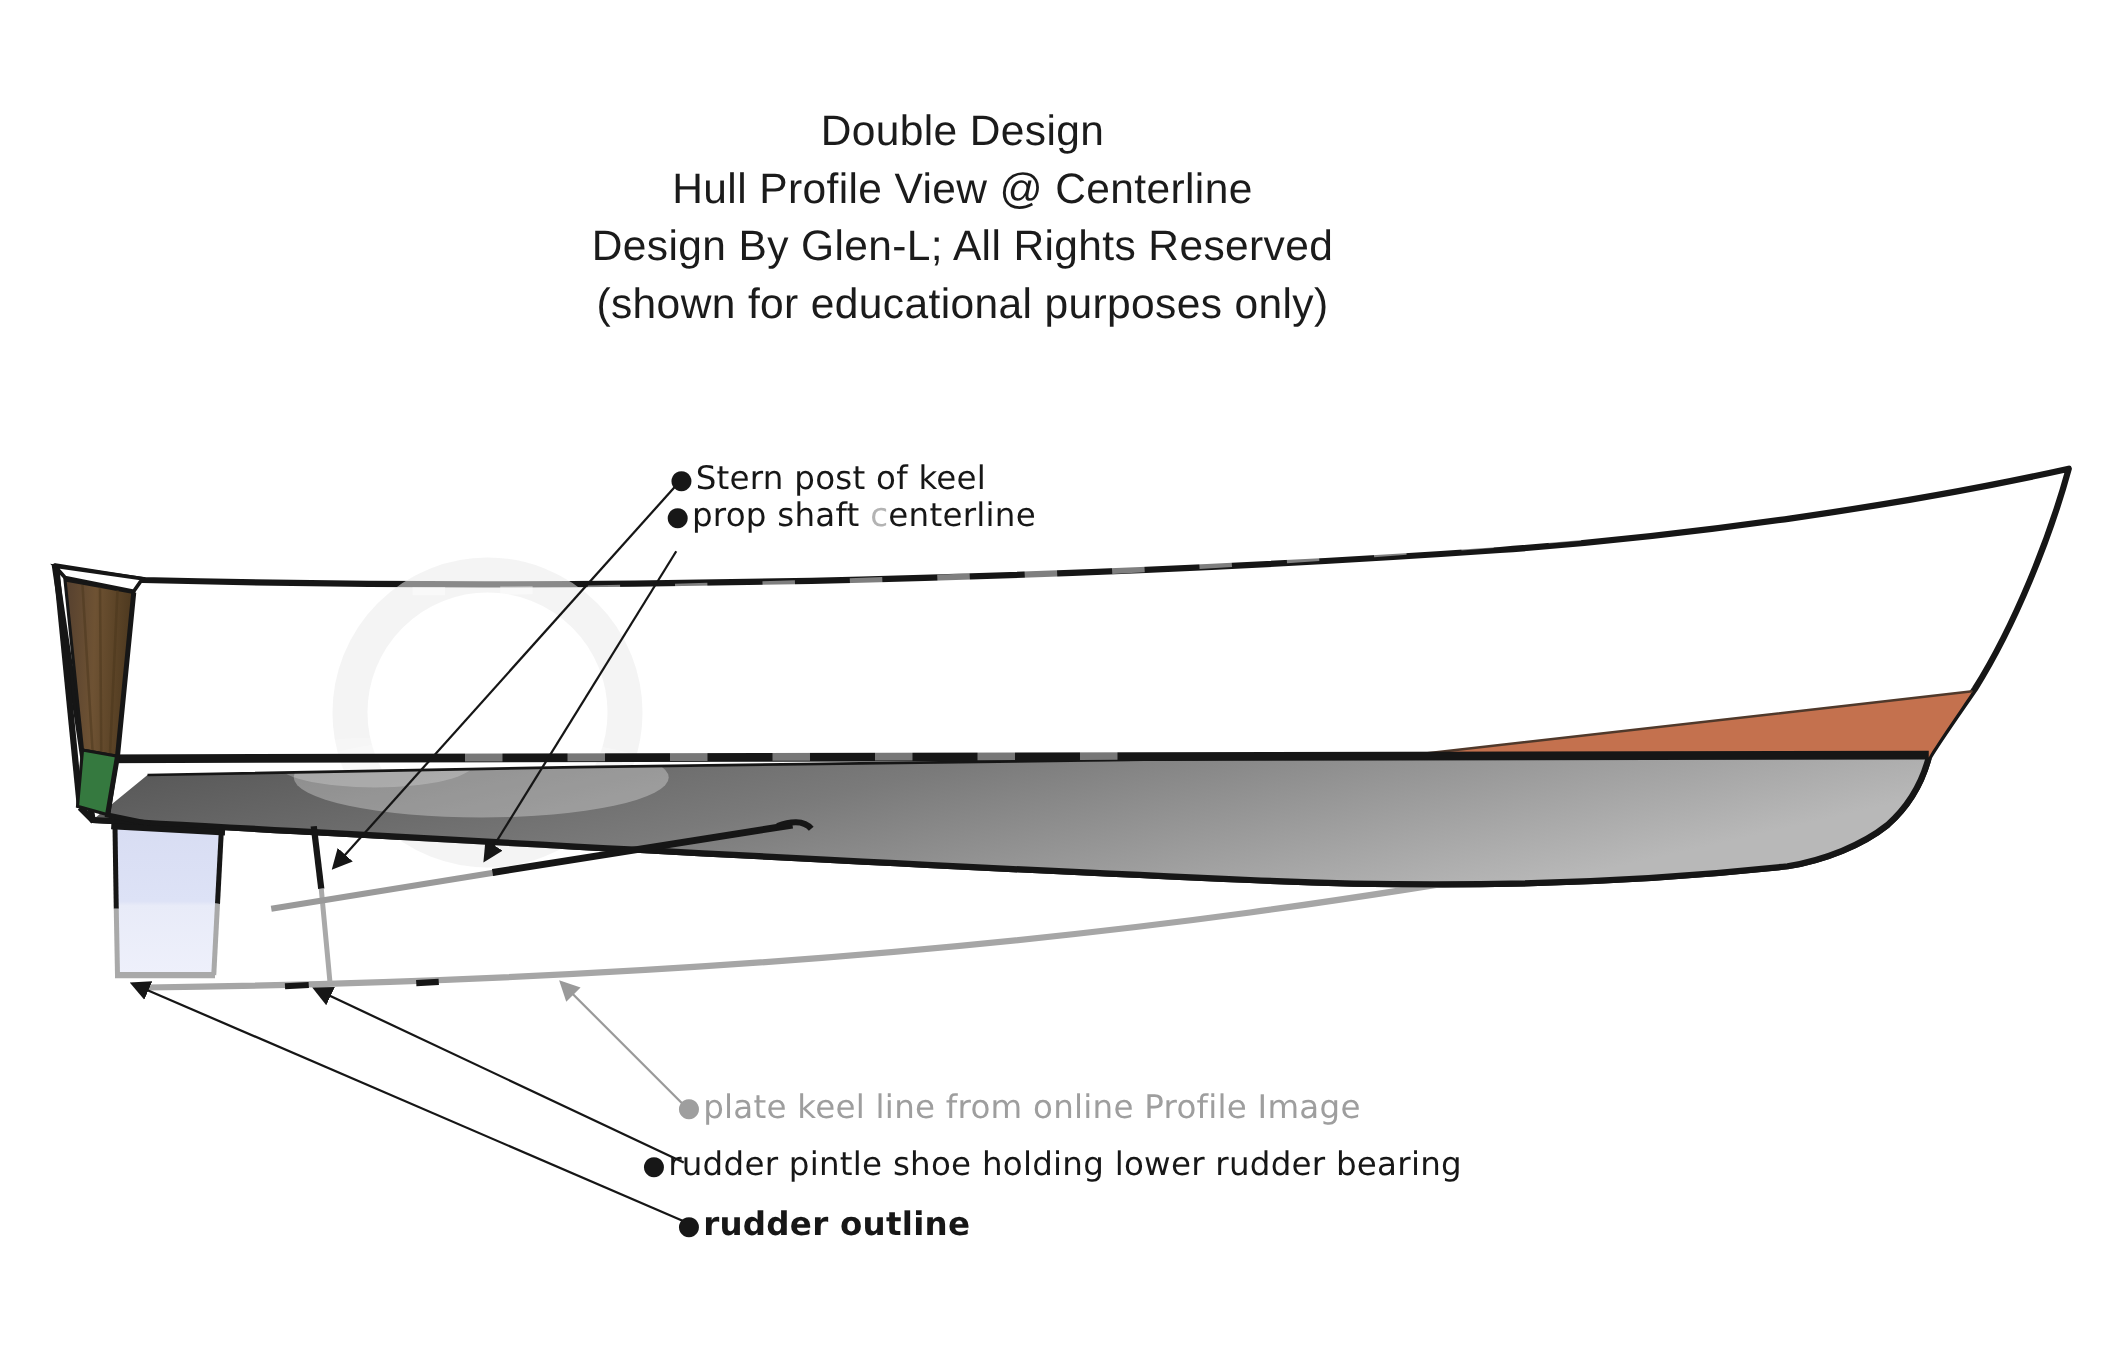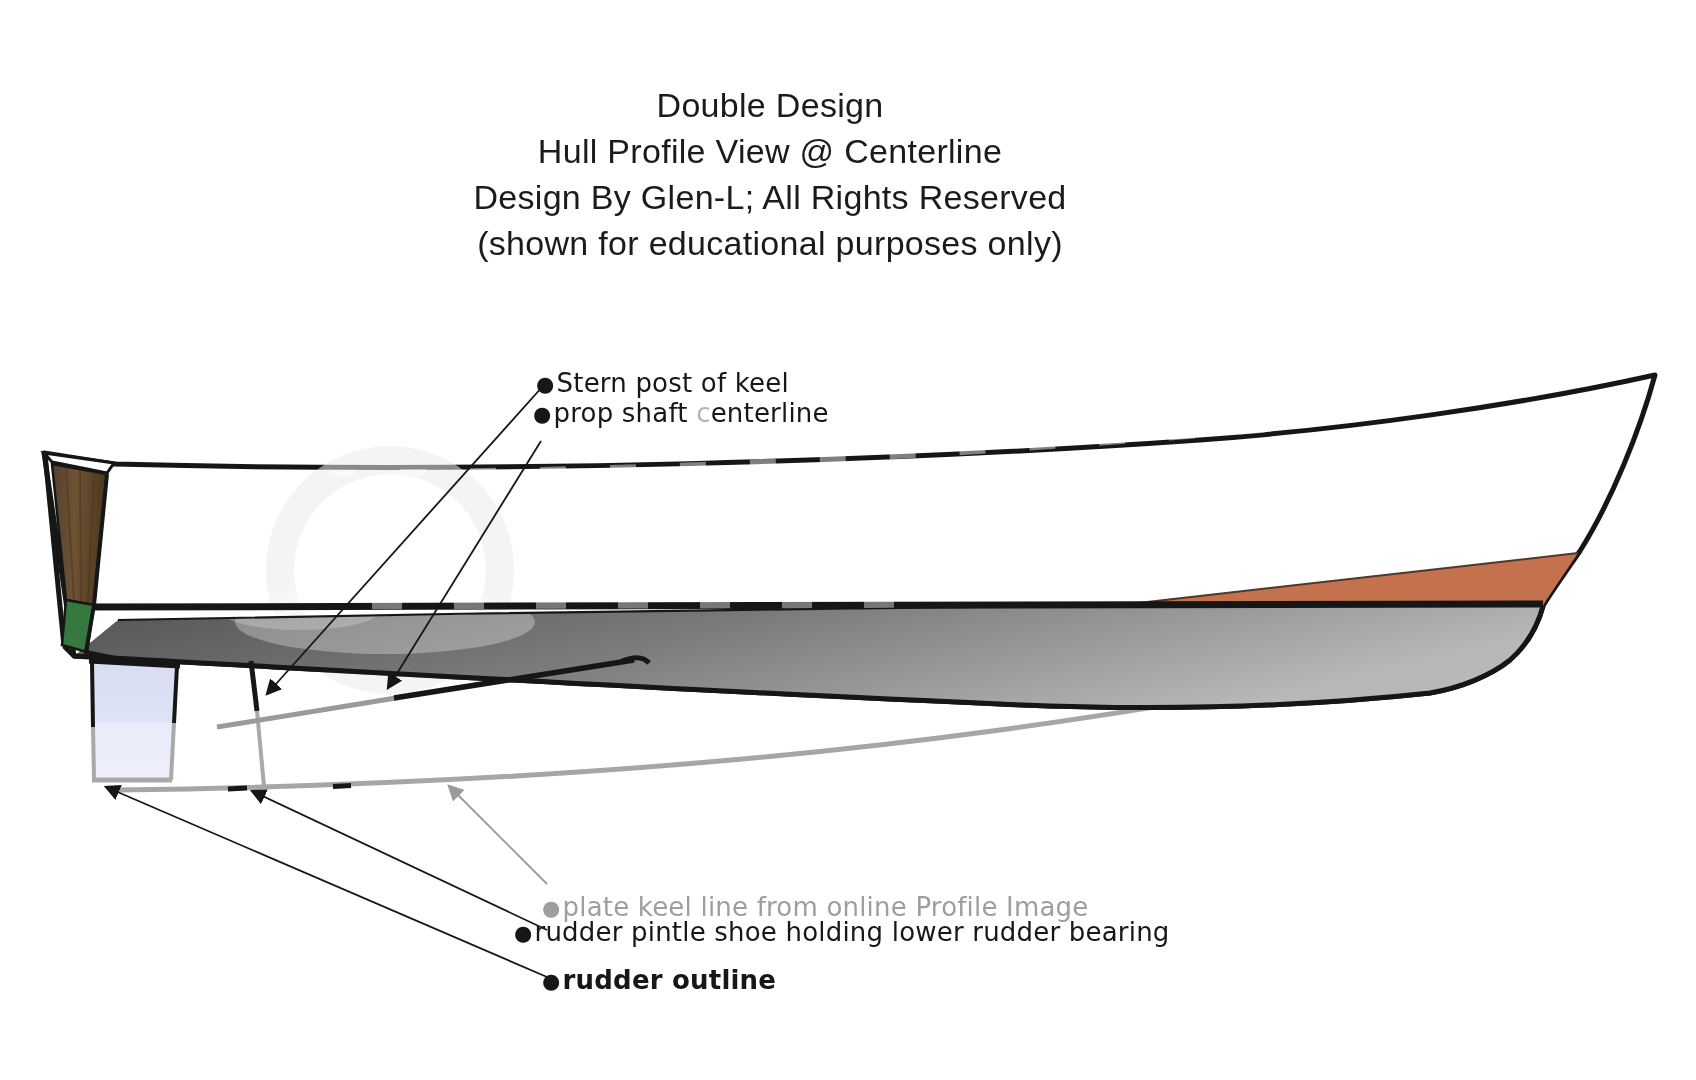--- a/index.html
+++ b/index.html
@@ -5,21 +5,21 @@
   html,body{margin:0;padding:0;background:#ffffff;}
   .stage{position:relative;width:1696px;height:1080px;background:#fff;overflow:hidden;
          font-family:"DejaVu Sans",sans-serif;}
   .stage svg{position:absolute;left:0;top:0;}
   .title-block{position:absolute;left:770px;top:82px;transform:translateX(-50%);
                text-align:center;font-family:"Liberation Sans",sans-serif;
                font-size:34px;line-height:46px;color:#1b1b1b;letter-spacing:.3px;white-space:nowrap;}
   .callout{position:absolute;white-space:nowrap;font-size:26px;line-height:27px;
            color:#171717;letter-spacing:.2px;}
   .callout .bullet{font-size:21px;margin-right:2px;vertical-align:1px;}
-  .callout.grey{color:#9e9e9e;margin-top:21px;}
+  .callout.grey{color:#9e9e9e;}
   .hl-grey{color:#b3b3b3;}
   #lbl-stern{left:536px;top:370px;}
   #lbl-prop{left:533px;top:400px;}
   #lbl-plate{left:542px;top:873px;}
   #lbl-pintle{left:514px;top:919px;}
   #lbl-rudout{left:542px;top:967px;font-weight:bold;}
 </style>
 </head>
 <body>
 

